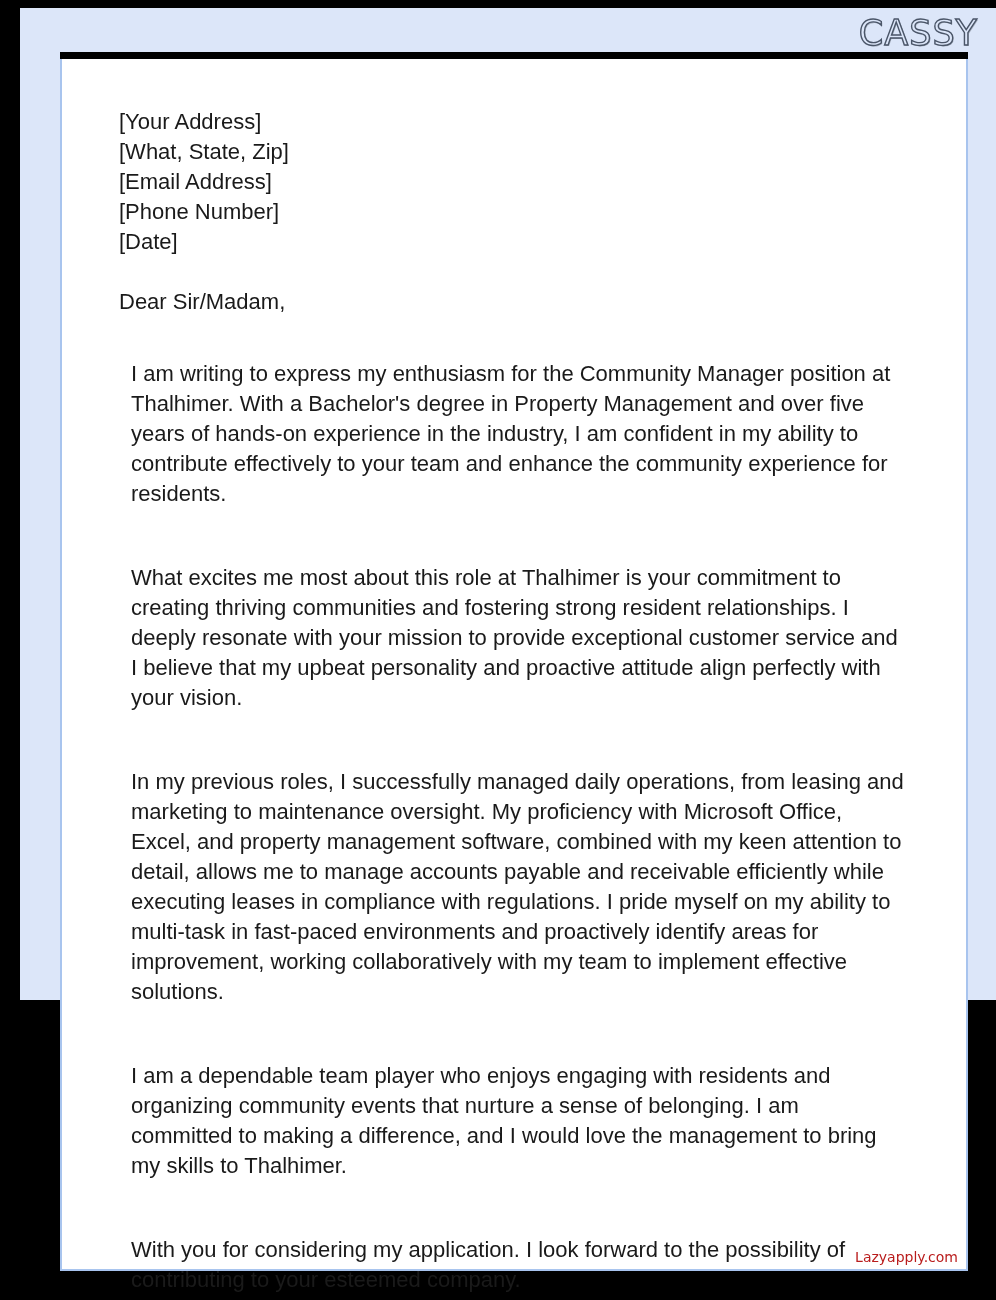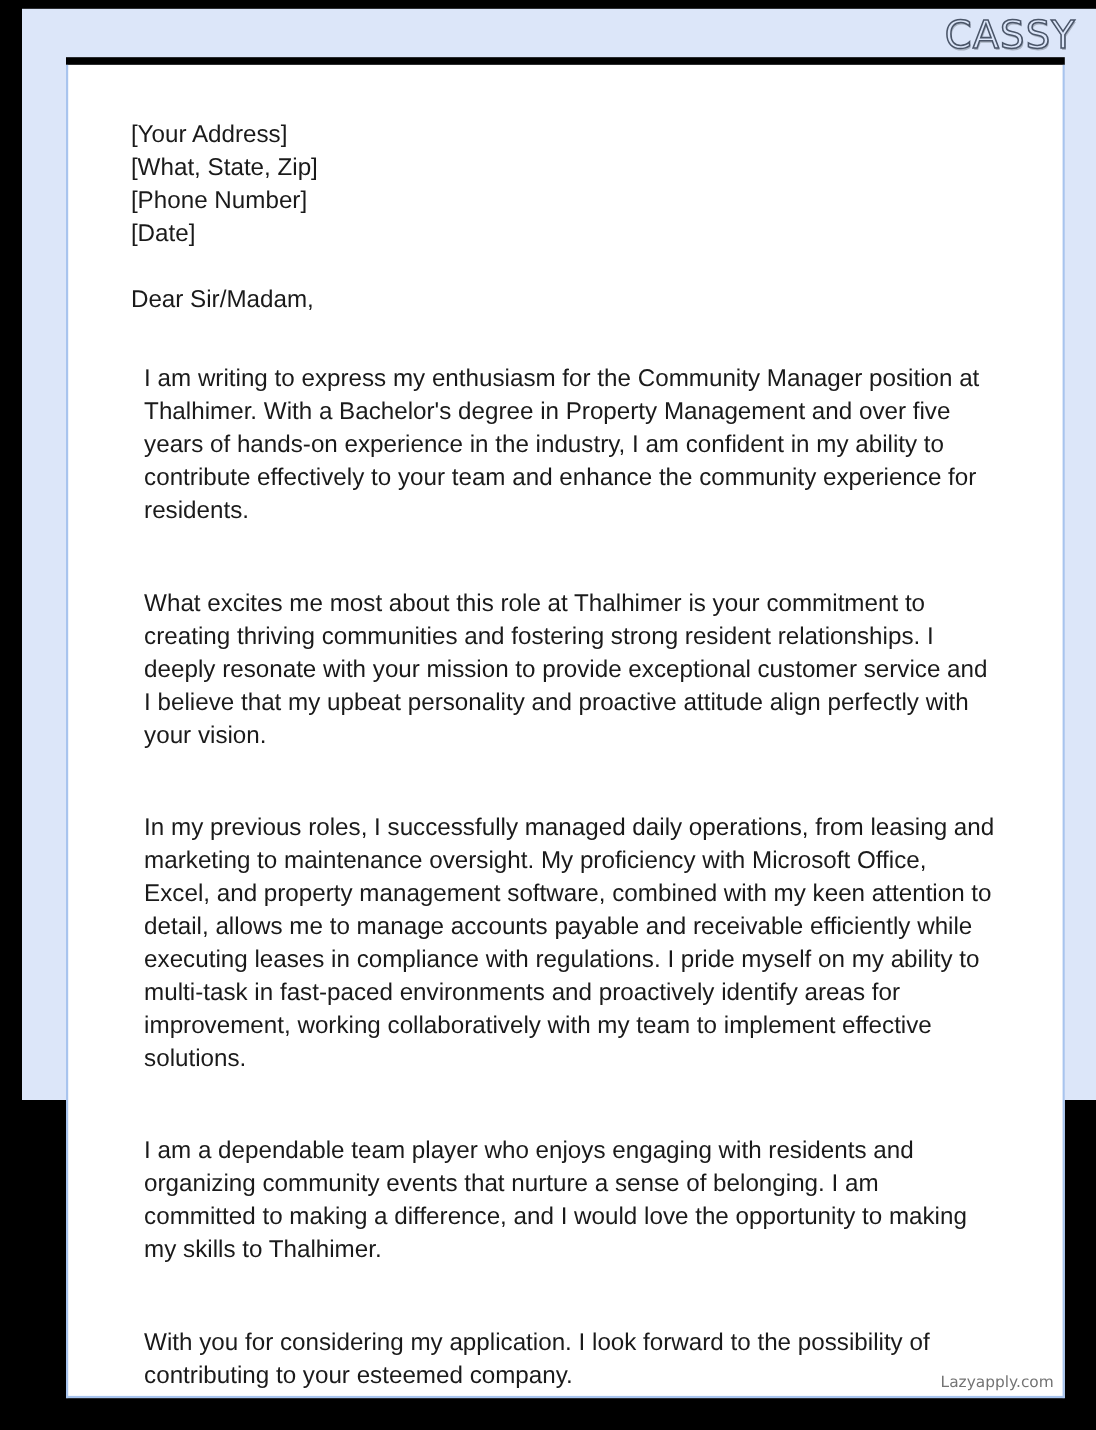--- a/index.html
+++ b/index.html
@@ -96,39 +96,40 @@
     margin: 0;
     color: #b91c1c;
   }
 
   .footer-credit {
     position: absolute;
     right: 8px;
     bottom: 4px;
     font-family: "DejaVu Sans", sans-serif;
     font-size: 14px;
-    color: #737373;
+    color: #b91c1c;
   }
 </style>
 </head>
 <body>
 
 <div class="page-frame">
 
   <div class="brand">CASSY</div>
 
   <div class="top-rule"></div>
 
   <div class="letter-card">
 
     <div class="letter-body">
 
       <div>
         <div class="addr-line">[Your Address]</div>
         <div class="addr-line">[What, State, Zip]</div>
+        <div class="addr-line">[Email Address]</div>
         <div class="addr-line">[Phone Number]</div>
         <div class="addr-line">[Date]</div>
       </div>
 
       <div class="block-gap"></div>
 
       <div>Dear Sir/Madam,</div>
 
       <div class="block-gap"></div>
 
@@ -137,21 +138,21 @@
       <div class="block-gap"></div>
 
       <p class="para">What excites me most about this role at Thalhimer is your commitment to creating thriving communities and fostering strong resident relationships. I deeply resonate with your mission to provide exceptional customer service and I believe that my upbeat personality and proactive attitude align perfectly with your vision.</p>
 
       <div class="block-gap"></div>
 
       <p class="para">In my previous roles, I successfully managed daily operations, from leasing and marketing to maintenance oversight. My proficiency with Microsoft Office, Excel, and property management software, combined with my keen attention to detail, allows me to manage accounts payable and receivable efficiently while executing leases in compliance with regulations. I pride myself on my ability to multi-task in fast-paced environments and proactively identify areas for improvement, working collaboratively with my team to implement effective solutions.</p>
 
       <div class="block-gap"></div>
 
-      <p class="para">I am a dependable team player who enjoys engaging with residents and organizing community events that nurture a sense of belonging. I am committed to making a difference, and I would love the opportunity to making my skills to Thalhimer.</p>
+      <p class="para">I am a dependable team player who enjoys engaging with residents and organizing community events that nurture a sense of belonging. I am committed to making a difference, and I would love the management to bring my skills to Thalhimer.</p>
 
       <div class="block-gap"></div>
 
       <p class="para">With you for considering my application. I look forward to the possibility of contributing to your esteemed company.</p>
 
       <div class="block-gap"></div>
 
 
       <div class="block-gap"></div>
 

